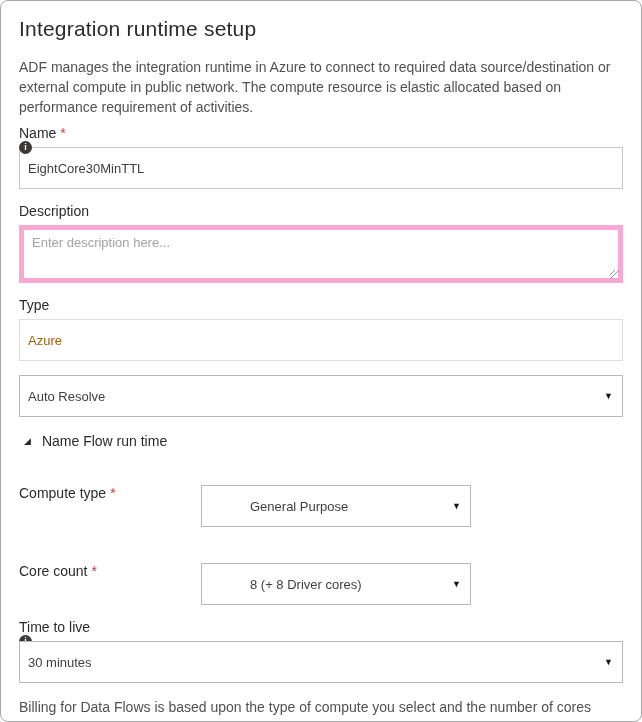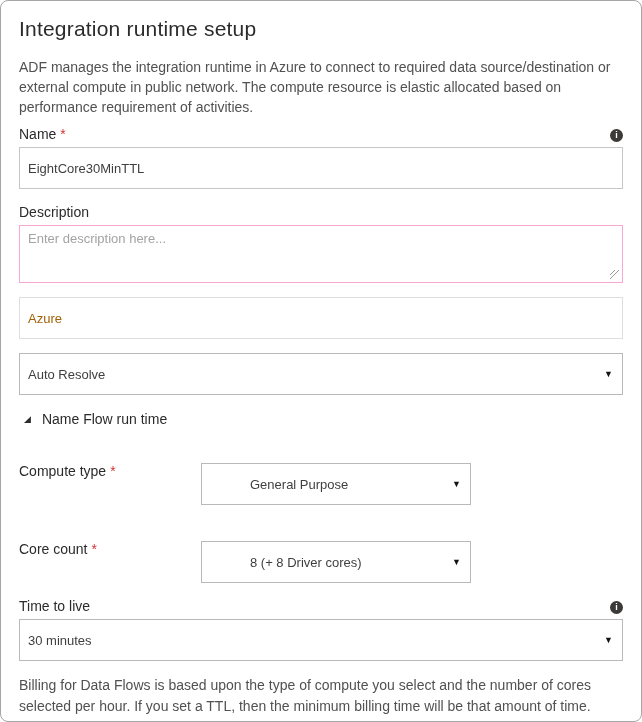--- a/index.html
+++ b/index.html
@@ -6,42 +6,42 @@
   .panel {
     width:642px; height:722px; box-sizing:border-box;
     border:1px solid #a6a6a6; border-radius:8px;
     padding:10px 18px; overflow:hidden; background:#fff;
     font-family:"Liberation Sans", sans-serif; color:#2b2b2b;
   }
   .title { font-size:21px; font-weight:400; color:#2b2b2b; margin:6px 0 16px; letter-spacing:.2px; }
   .intro { font-size:14px; line-height:20px; color:#515151; margin:0 0 8px; }
 
   .group { margin-bottom:14px; }
-  .label-row { display:flex; align-items:flex-end; justify-content:space-between; margin-bottom:5px; height:17px; }
+  .label-row { display:flex; align-items:flex-start; justify-content:space-between; margin-bottom:5px; height:17px;flex-direction:column; }
   .lbl { font-size:14px; color:#2b2b2b; }
   .req { color:#d13438; margin-left:4px; }
 
   .info-badge {
     width:13px; height:13px; border-radius:50%; background:#3b3a39; color:#fff;
     font-size:9px; font-weight:bold; display:flex; align-items:center; justify-content:center;
     line-height:1; cursor:default; flex:0 0 auto;
   }
 
   .text-input {
     display:block; width:100%; box-sizing:border-box; height:24px;
     border:1px solid #c6c6c6; border-radius:0; padding:20px 8px;
     font-size:13px; color:#3f3f3f; font-family:inherit; outline:none; background:#fff;
   }
   .text-input::placeholder, textarea::placeholder { color:#a3a3a3; opacity:1; }
   .text-input.disabled-input { border-color:#dedede; color:#a16207; }
 
   .textarea-wrap { position:relative; }
   textarea.desc {
     display:block; width:100%; box-sizing:border-box; height:58px;
-    border:1px solid #f9a8d4; border-radius:0; padding:5px 8px;
+    border:5px solid #f9a8d4; border-radius:0; padding:5px 8px;
     font-size:13px; color:#3f3f3f; font-family:inherit; resize:none; outline:none; background:#fff;
   }
   .resize-grip {
     position:absolute; right:3px; bottom:3px; width:10px; height:10px; pointer-events:none;
     background:linear-gradient(135deg, transparent 0 3px, #9a9a9a 3px 4px,
                transparent 4px 6px, #9a9a9a 6px 7px, transparent 7px);
   }
 
   .select {
     position:relative; border:1px solid #b9b9b9; height:42px; box-sizing:border-box;
@@ -85,20 +85,23 @@
     <div class="label-row">
       <span class="lbl">Description</span>
     </div>
     <div class="textarea-wrap">
       <textarea class="desc" placeholder="Enter description here..." style=""></textarea>
       <span class="resize-grip"></span>
     </div>
   </div>
 
   <div class="group">
+    <div class="label-row">
+      <span class="lbl">Type</span>
+    </div>
     <input class="text-input disabled-input" disabled="" value="Azure" style="">
   </div>
 
   <div class="group">
     <div class="select full">
       <span>Auto Resolve</span>
       <span class="caret">▼</span>
     </div>
   </div>
 

